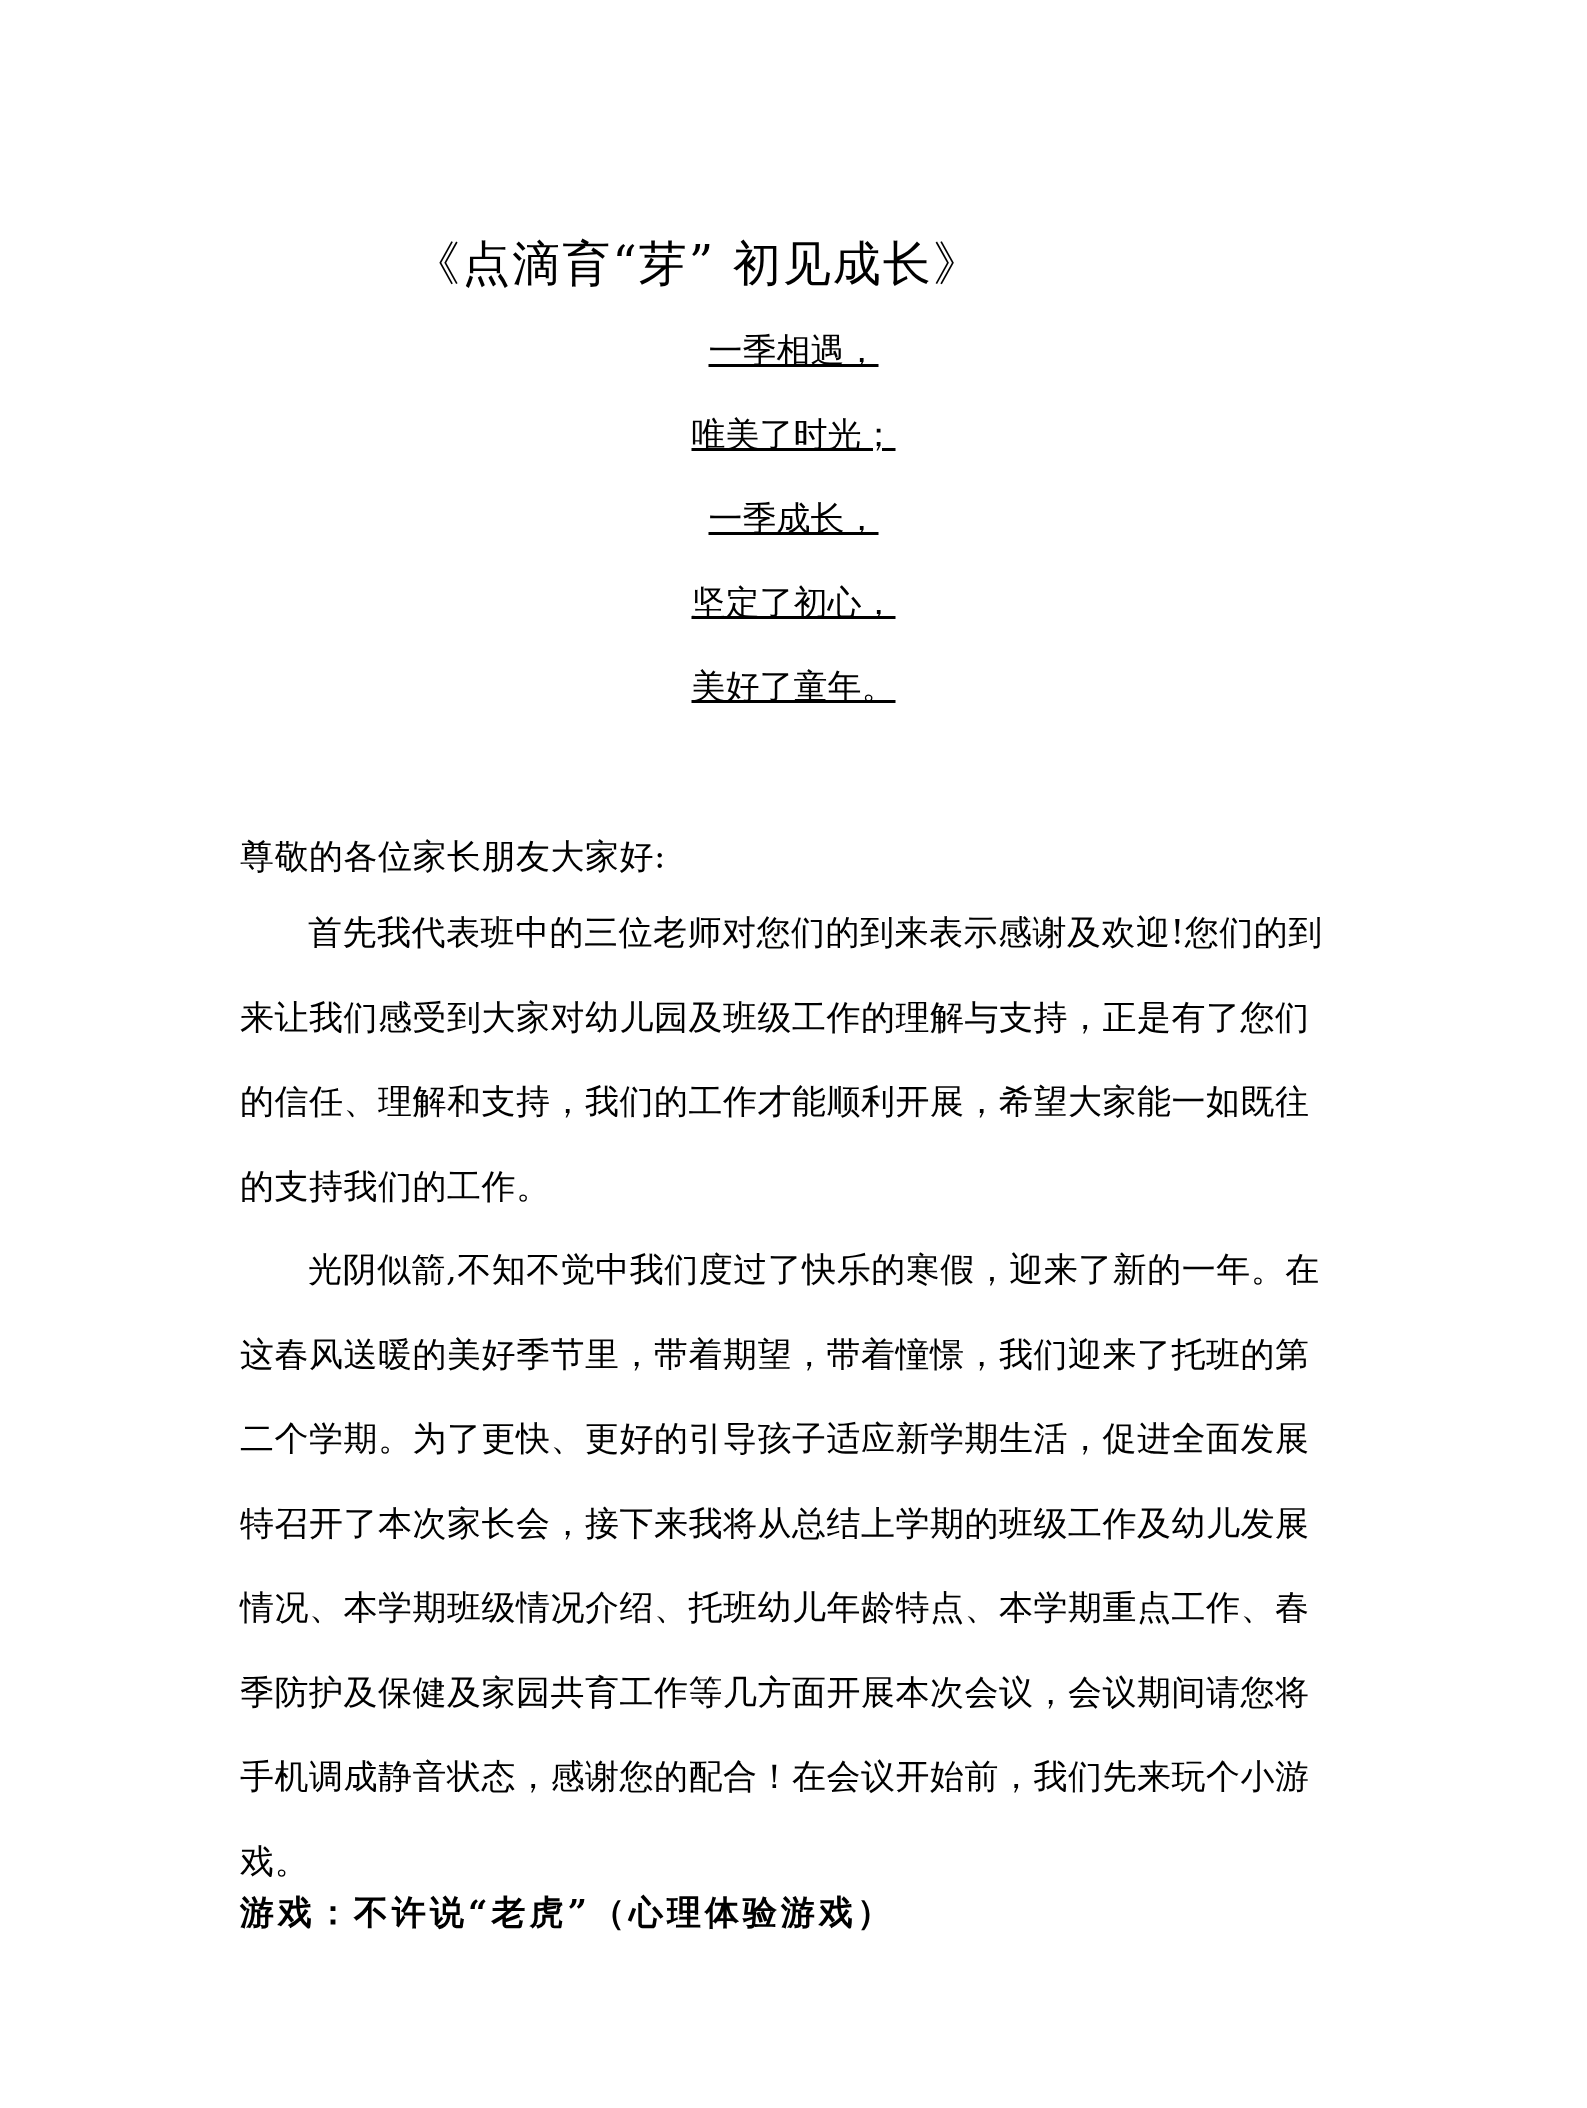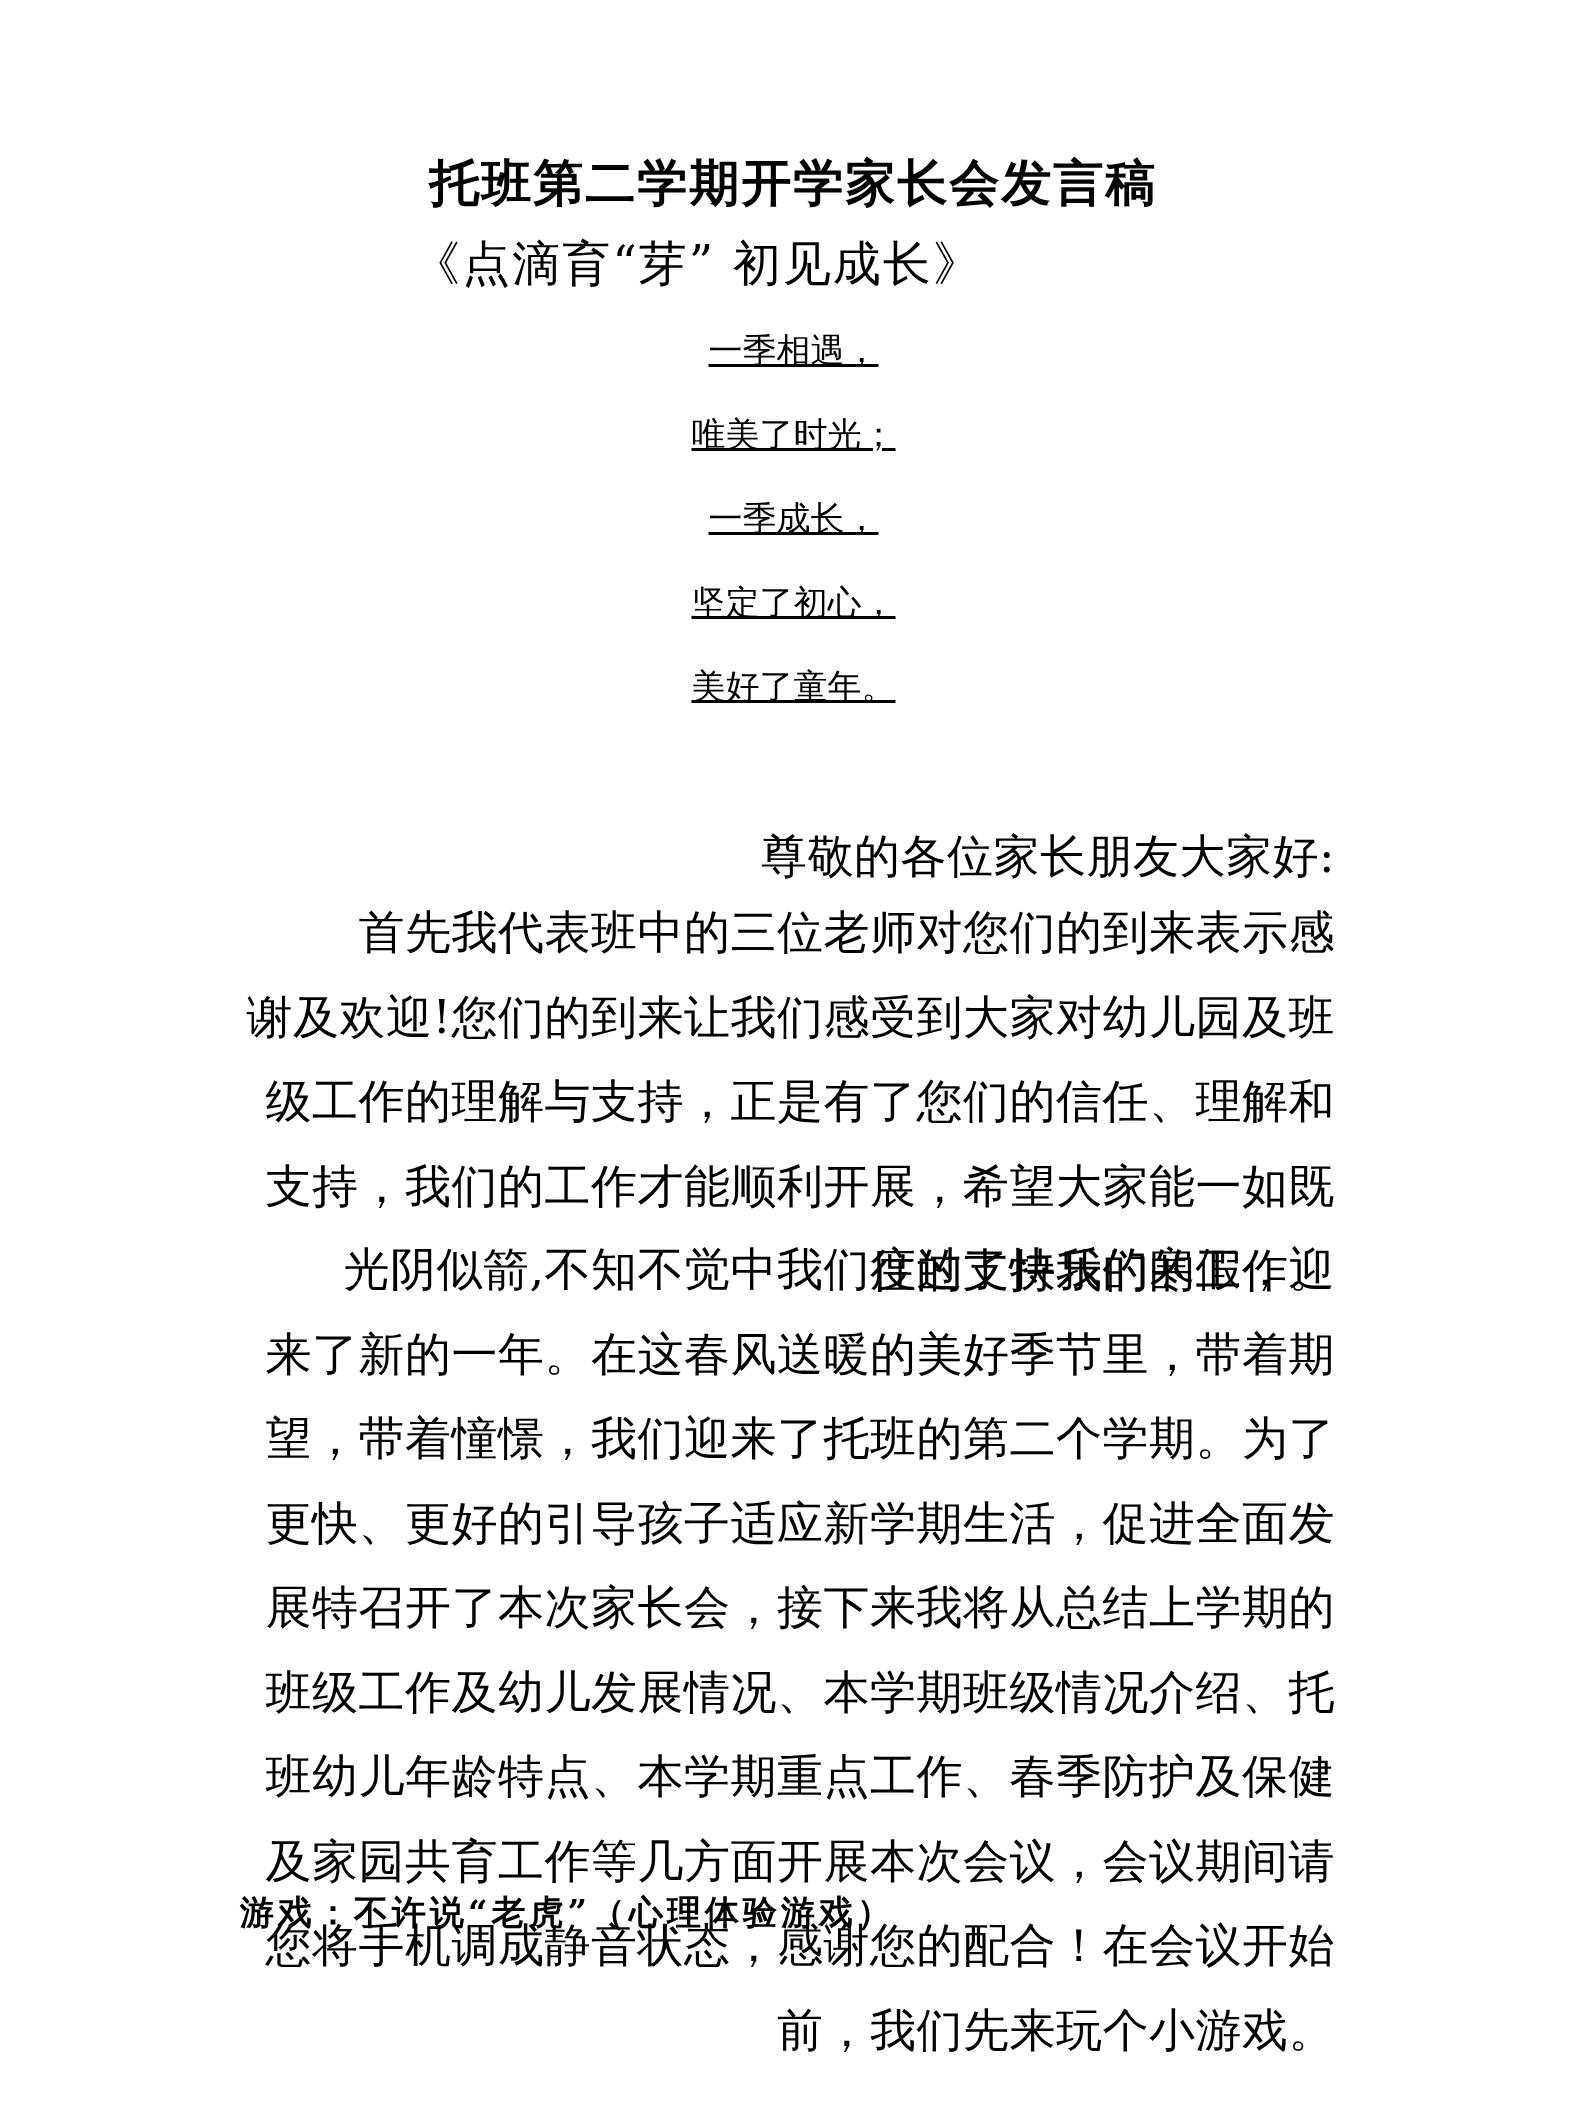--- a/index.html
+++ b/index.html
@@ -19,36 +19,35 @@
       top: 232px; font-size: 48px; letter-spacing: 2px;
     }
     .poem { position: absolute; left: 0; width: 1587px; top: 322px; }
     .poem-line {
       text-align: center; font-size: 34px; height: 84px; line-height: 56px;
       font-family: "DejaVu Sans", "Liberation Sans", sans-serif;
       text-decoration: underline;
     }
     .body-text {
       position: absolute; left: 240px; width: 1095px;
-      font-size: 46px; line-height: 84.5px; letter-spacing: 0.5px; text-align: right;
+      font-size: 34px; line-height: 84.5px; letter-spacing: 0.5px;
     }
     .greeting { top: 814px; }
     .para1 { top: 890px; }
     .para2 { top: 1227px; }
     .indent { text-indent: 2em; }
     .game-title {
       position: absolute; left: 240px; top: 1890px;
       font-size: 34px; font-weight: bold; letter-spacing: 4px;
     }
   </style>
 </head>
 <body>
 
 <div class="page">
-  <div class="title">托班第二学期开学家长会发言稿</div>
   <div class="subtitle">《点滴育“芽” 初见成长》</div>
 
   <div class="poem">
     <div class="poem-line">一季相遇，</div>
     <div class="poem-line">唯美了时光；</div>
     <div class="poem-line">一季成长，</div>
     <div class="poem-line">坚定了初心，</div>
     <div class="poem-line">美好了童年。</div>
   </div>
 

